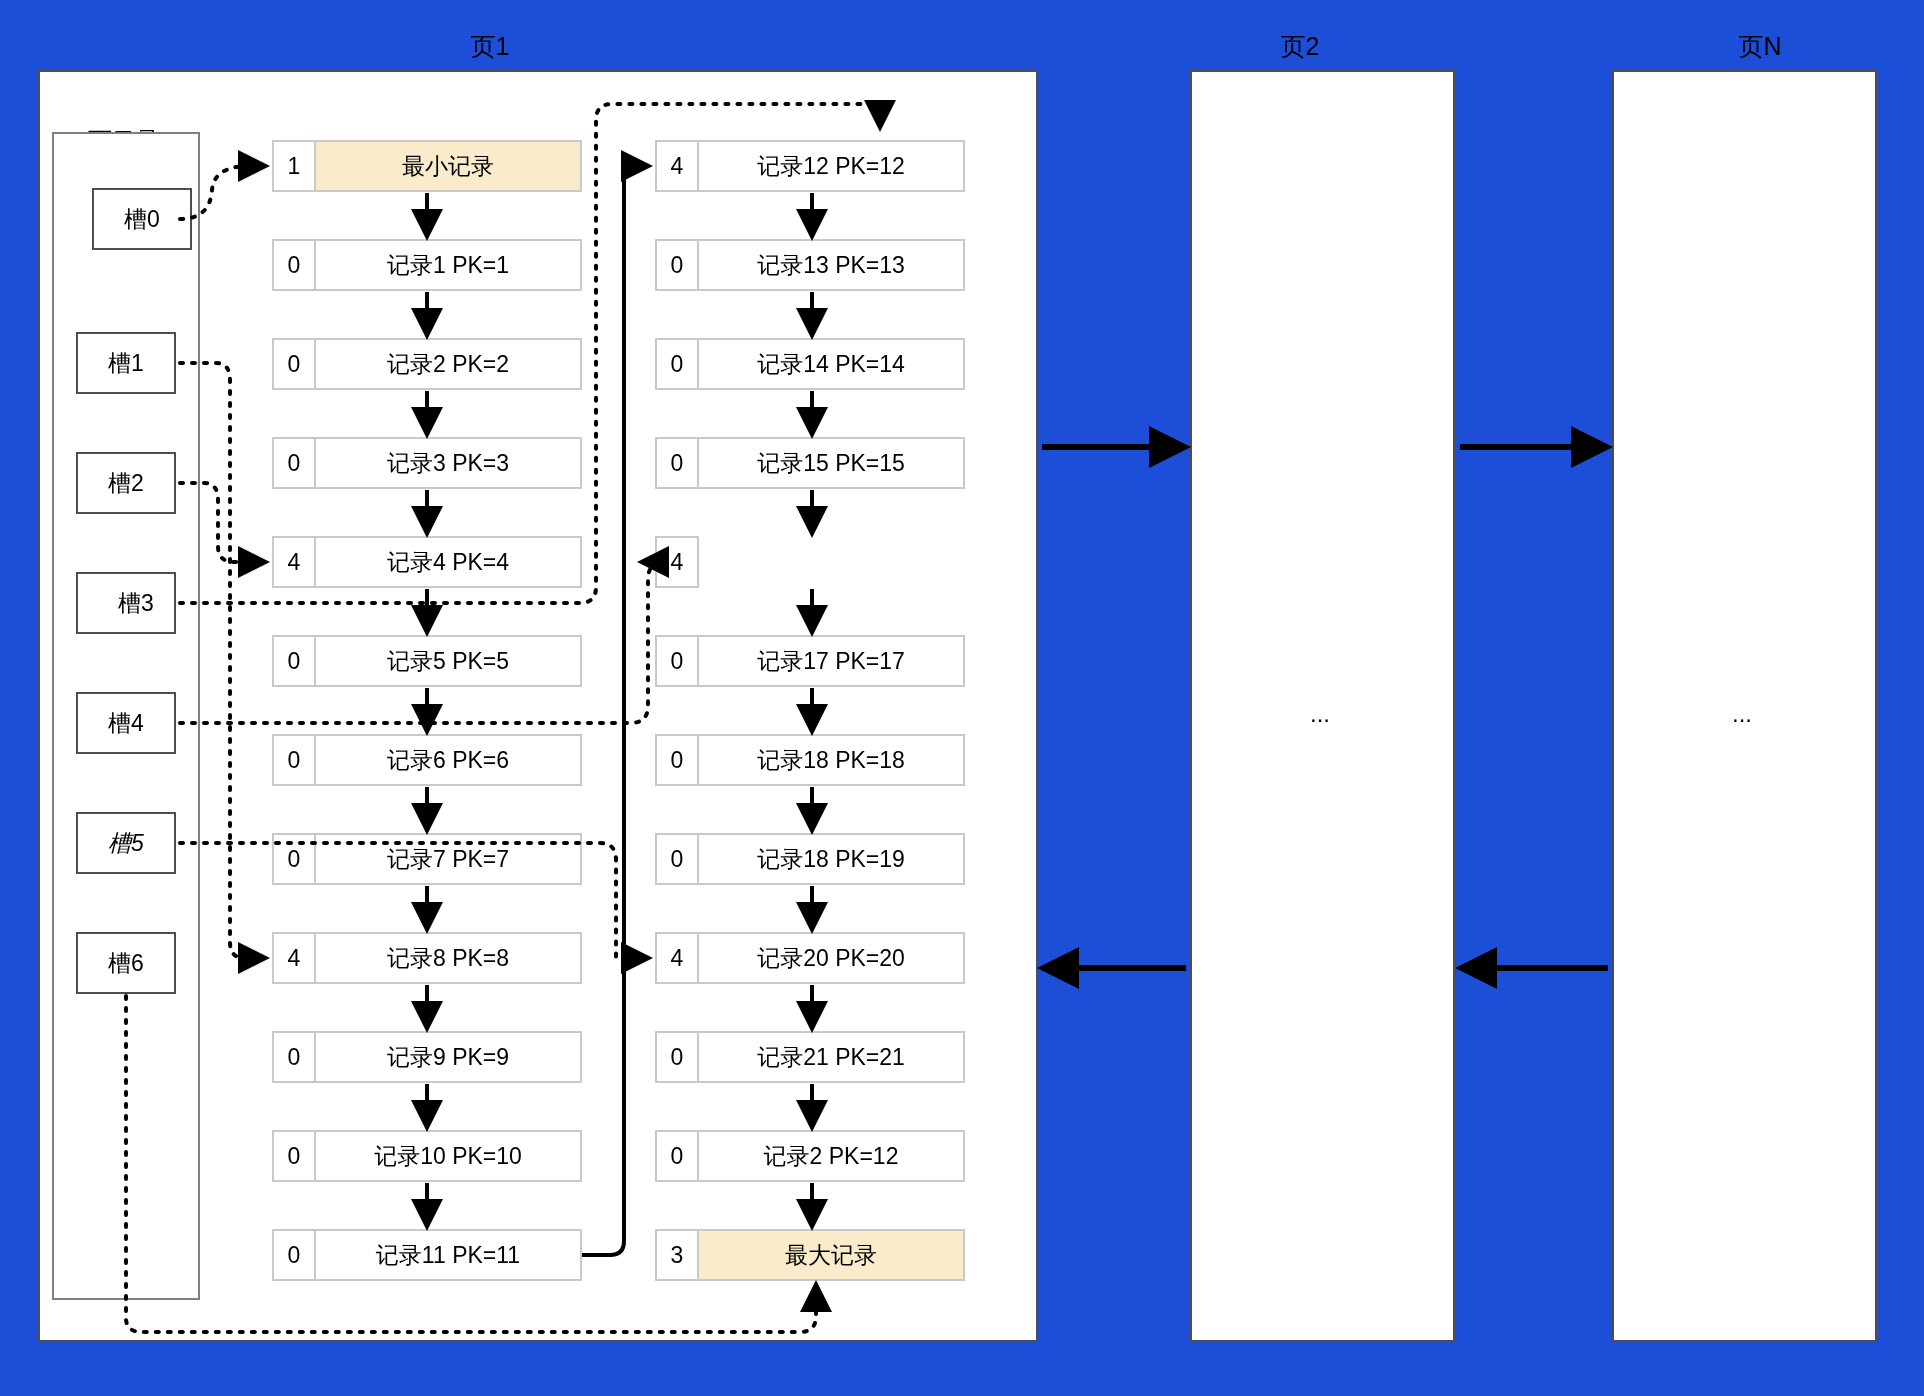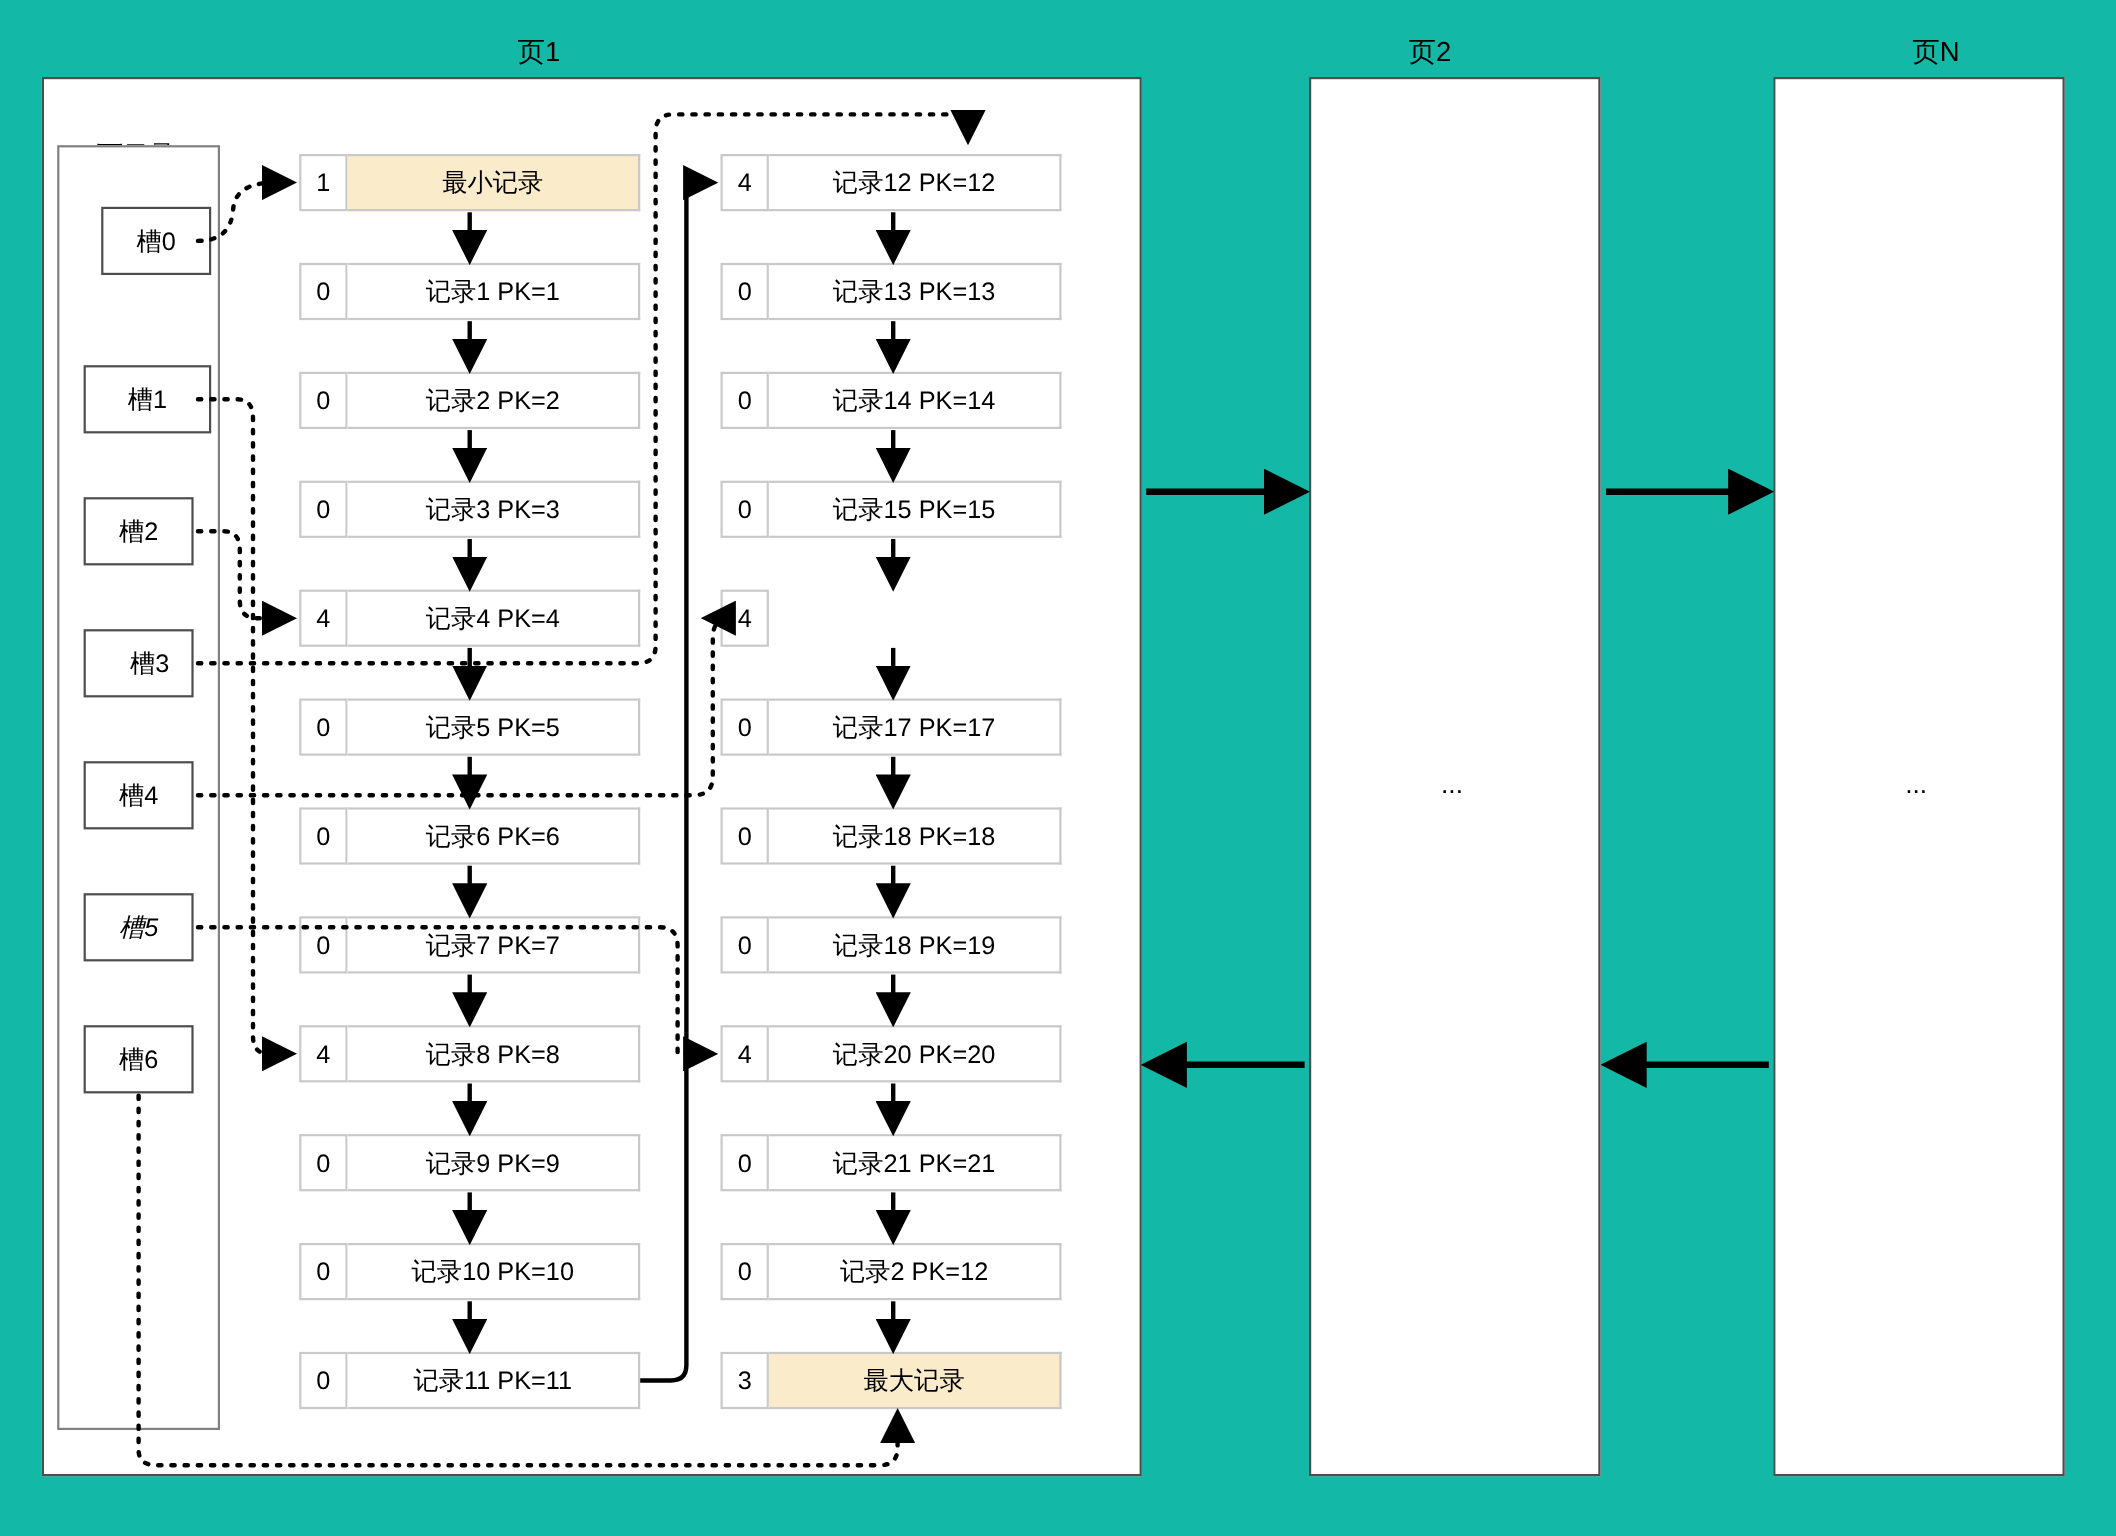--- a/index.html
+++ b/index.html
@@ -9,21 +9,21 @@
   }
   body {
     font-family: "Liberation Sans", sans-serif;
     color: #000000;
   }
   #canvas {
     position: relative;
     width: 1924px;
     height: 1396px;
     overflow: hidden;
-    background: #14b8a6;
+    background: #1d4ed8;
   }
   .page-title {
     position: absolute;
     font-size: 25px;
     color: #000;
     text-align: center;
     white-space: nowrap;
   }
   .page-box {
     position: absolute;
@@ -111,21 +111,21 @@
 
   <div class="ellipsis" style="left:1310px; top:700px;">...</div>
   <div class="ellipsis" style="left:1732px; top:700px;">...</div>
 
   <div class="dir-title" style="left:88px; top:93px;margin-top:32px;">页目录</div>
   <div class="dir-box" style="left:52px; top:132px; width:148px; height:1168px;"></div>
 
   <div class="slot" style="left:92px; top:188px; width:100px; height:62px;">
       <span>槽0</span>
     </div>
-  <div class="slot" style="left:76px; top:332px; width:116px; height:62px;">
+  <div class="slot" style="left:76px; top:332px; width:100px; height:62px;">
       <span>槽1</span>
     </div>
   <div class="slot" style="left:76px; top:452px; width:100px; height:62px;">
       <span>槽2</span>
     </div>
   <div class="slot" style="left:76px; top:572px; width:100px; height:62px;padding-left:20px;">
       <span>槽3</span>
     </div>
   <div class="slot" style="left:76px; top:692px; width:100px; height:62px;">
       <span>槽4</span>

